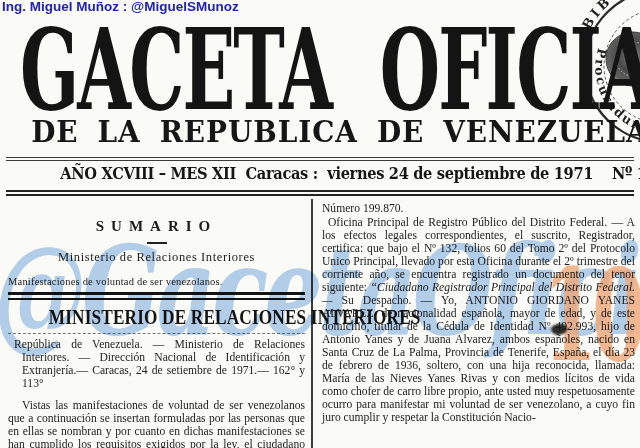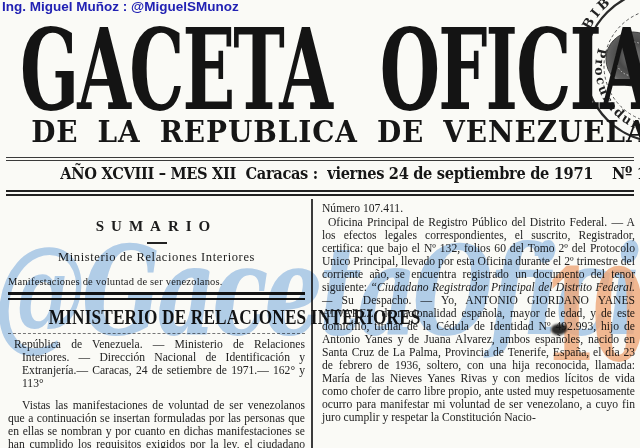--- a/index.html
+++ b/index.html
@@ -132,21 +132,21 @@
   <div class="heavy-rule" data-name="section-heavy-rule"></div>
   <div class="left-heading" data-name="ministry-article-heading-row">
     <span data-name="ministry-article-heading">MINISTERIO DE RELACIONES INTERIORES</span>
   </div>
   <div class="dashed-rule" data-name="heading-dashed-rule"></div>
   <div class="para p-hang" data-name="ministry-dateline-paragraph">República de Venezuela. — Ministerio de Relaciones Interiores. — Dirección Nacional de Identificación y Extranjería.— Caracas, 24 de setiembre de 1971.— 162° y 113°</div>
   <div class="para p-indent" data-name="ministry-body-paragraph"><span>Vistas las manifestaciones de voluntad de ser venezolanos que a continuación se insertan formuladas por las personas que en ellas se nombran y por cuanto en dichas manifestaciones se han cumplido los requisitos exigidos por la ley, el ciudadano Ministro ordena su publicación en la </span><span class="seg-smallcaps">Gaceta Oficial de la República de Venezuela.</span></div>
 </div>
 
 <div class="right-col" data-name="right-column">
-  <div class="num-line" data-name="registry-number-line">Número 107.411.</div>
+  <div class="num-line" data-name="registry-number-line">Número 199.870.</div>
   <div class="para p-body" data-name="registry-body-paragraph"><span>Oficina Principal de Registro Público del Distrito Federal. — A los efectos legales correspondientes, el suscrito, Registrador, certifica: que bajo el Nº 132, folios 60 del Tomo 2º del Protocolo Unico Principal, llevado por esta Oficina durante el 2º trimestre del corriente año, se encuentra registrado un documento del tenor siguiente: </span><span class="seg-italic">“Ciudadano Registrador Principal del Distrito Federal.—</span><span> Su Despacho. — Yo, ANTONIO GIORDANO YANES ALVAREZ, de nacionalidad española, mayor de edad, y de este domicilio, titular de la Cédula de Identidad Nº 492.993, hijo de Antonio Yanes y de Juana Alvarez, ambos españoles, nacido en Santa Cruz de La Palma, Provincia de Tenerife, España, el día 23 de febrero de 1936, soltero, con una hija reconocida, llamada: María de las Nieves Yanes Rivas y con medios lícitos de vida como chofer de carro libre propio, ante usted muy respetuosamente ocurro para manifestar mi voluntad de ser venezolano, a cuyo fin juro cumplir y respetar la Constitución Nacio-</span></div>
 </div>
 
 <div class="ink-blot" data-name="ink-blot-artifact"></div>
 
 <div class="wm-layer" data-name="watermark-layer">
   <div class="wm-handle" data-name="gaceta-handle-watermark" style="color: rgb(169, 201, 238);">@GacetaOficial</div>
   <div class="wm-number" data-name="page-number-watermark" style="color: rgb(243, 170, 124);">10</div>
 </div>
 

